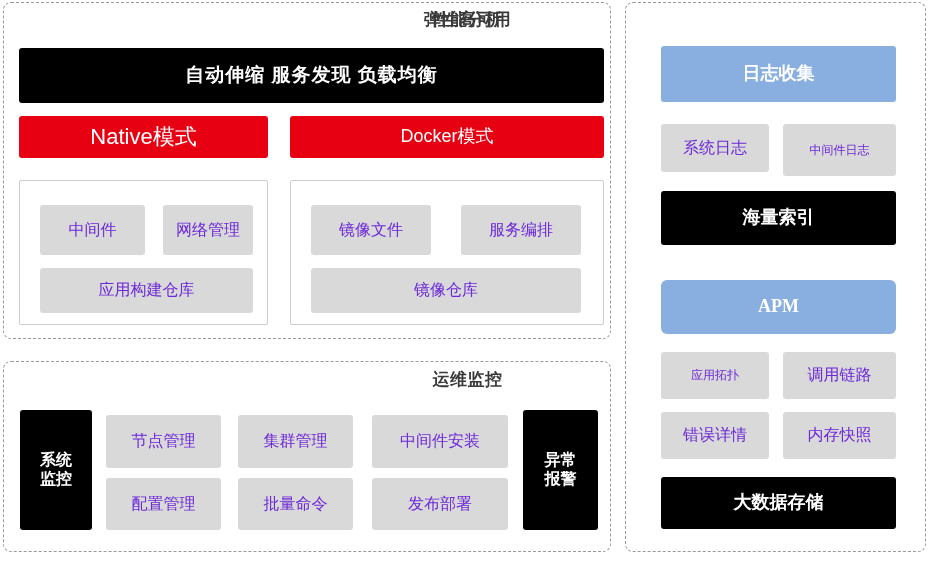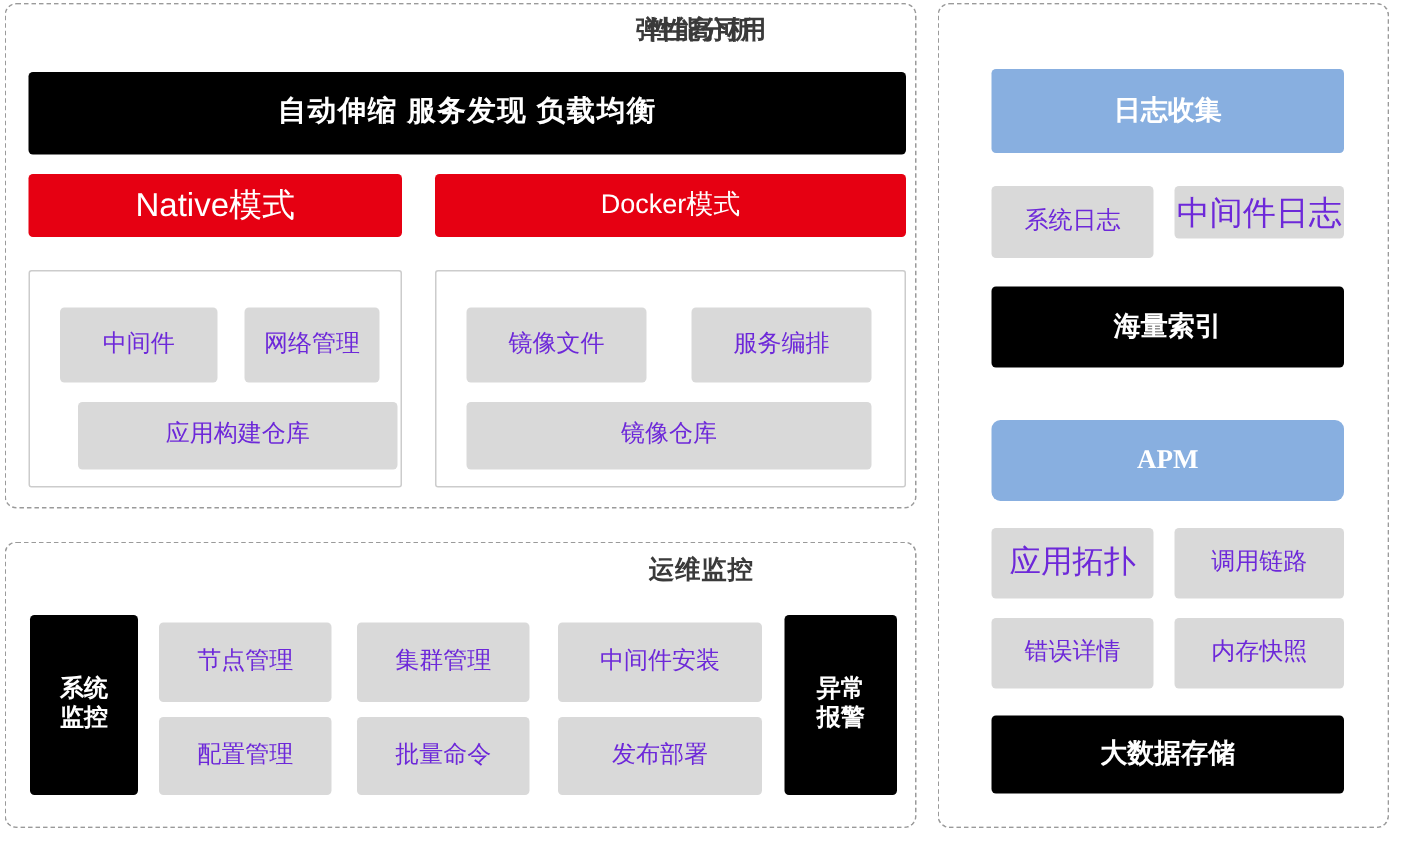--- a/index.html
+++ b/index.html
@@ -92,21 +92,21 @@
   #bar-autoscale { left: 19px; top: 48px;  width: 585px; height: 55px;
                    font-size: 19px; letter-spacing: 1px; }
   #btn-native    { left: 19px; top: 116px; width: 249px; height: 42px; font-size: 22px; }
   #btn-docker    { left: 290px; top: 116px; width: 314px; height: 42px; font-size: 18px; }
 
   #frame-native  { left: 19px;  top: 180px; width: 249px; height: 145px; }
   #frame-docker  { left: 290px; top: 180px; width: 314px; height: 145px; }
 
   #bx-middleware { left: 40px;  top: 205px; width: 105px; height: 50px; font-size: 16px; }
   #bx-network    { left: 163px; top: 205px; width: 90px;  height: 50px; font-size: 16px; }
-  #bx-appbuild   { left: 40px;  top: 268px; width: 213px; height: 45px; font-size: 16px; margin-left: 12px; }
+  #bx-appbuild   { left: 40px;  top: 268px; width: 213px; height: 45px; font-size: 16px; }
 
   #bx-imagefile  { left: 311px; top: 205px; width: 120px; height: 50px; font-size: 16px; }
   #bx-orchestr   { left: 461px; top: 205px; width: 120px; height: 50px; font-size: 16px; }
   #bx-imagerepo  { left: 311px; top: 268px; width: 270px; height: 45px; font-size: 16px; }
 
   
   #bx-sysmon     { left: 20px;  top: 410px; width: 72px;  height: 120px;
                    font-size: 16px; }
   #bx-alarm      { left: 523px; top: 410px; width: 75px;  height: 120px;
                    font-size: 16px; }
@@ -115,26 +115,26 @@
   #bx-cluster    { left: 238px; top: 415px; width: 115px; height: 53px; font-size: 16px; }
   #bx-mwinstall  { left: 372px; top: 415px; width: 136px; height: 53px; font-size: 16px; }
   #bx-config     { left: 106px; top: 478px; width: 115px; height: 52px; font-size: 16px; }
   #bx-batchcmd   { left: 238px; top: 478px; width: 115px; height: 52px; font-size: 16px; }
   #bx-deploy     { left: 372px; top: 478px; width: 136px; height: 52px; font-size: 16px; }
 
   
   #bx-logcollect { left: 661px; top: 46px;  width: 235px; height: 56px;
                    font-size: 18px; }
   #bx-syslog     { left: 661px; top: 124px; width: 108px; height: 48px; font-size: 16px; }
-  #bx-mwlog      { left: 783px; top: 124px; width: 113px; height: 35px; font-size: 22px; }
+  #bx-mwlog      { left: 783px; top: 124px; width: 113px; height: 52px; font-size: 12px; }
   #bx-index      { left: 661px; top: 191px; width: 235px; height: 54px;
                    font-size: 18px; }
   #bx-apm        { left: 661px; top: 280px; width: 235px; height: 54px;
                    font-size: 18px; border-radius: 6px; }
-  #bx-apptopo    { left: 661px; top: 352px; width: 108px; height: 47px; font-size: 21px; }
+  #bx-apptopo    { left: 661px; top: 352px; width: 108px; height: 47px; font-size: 12px; }
   #bx-tracing    { left: 783px; top: 352px; width: 113px; height: 47px; font-size: 16px; }
   #bx-errdetail  { left: 661px; top: 412px; width: 108px; height: 47px; font-size: 16px; }
   #bx-memsnap    { left: 783px; top: 412px; width: 113px; height: 47px; font-size: 16px; }
   #bx-bigdata    { left: 661px; top: 477px; width: 235px; height: 52px;
                    font-size: 18px; }
 
   .stack { display: block; }
 </style>
 </head>
 <body>

